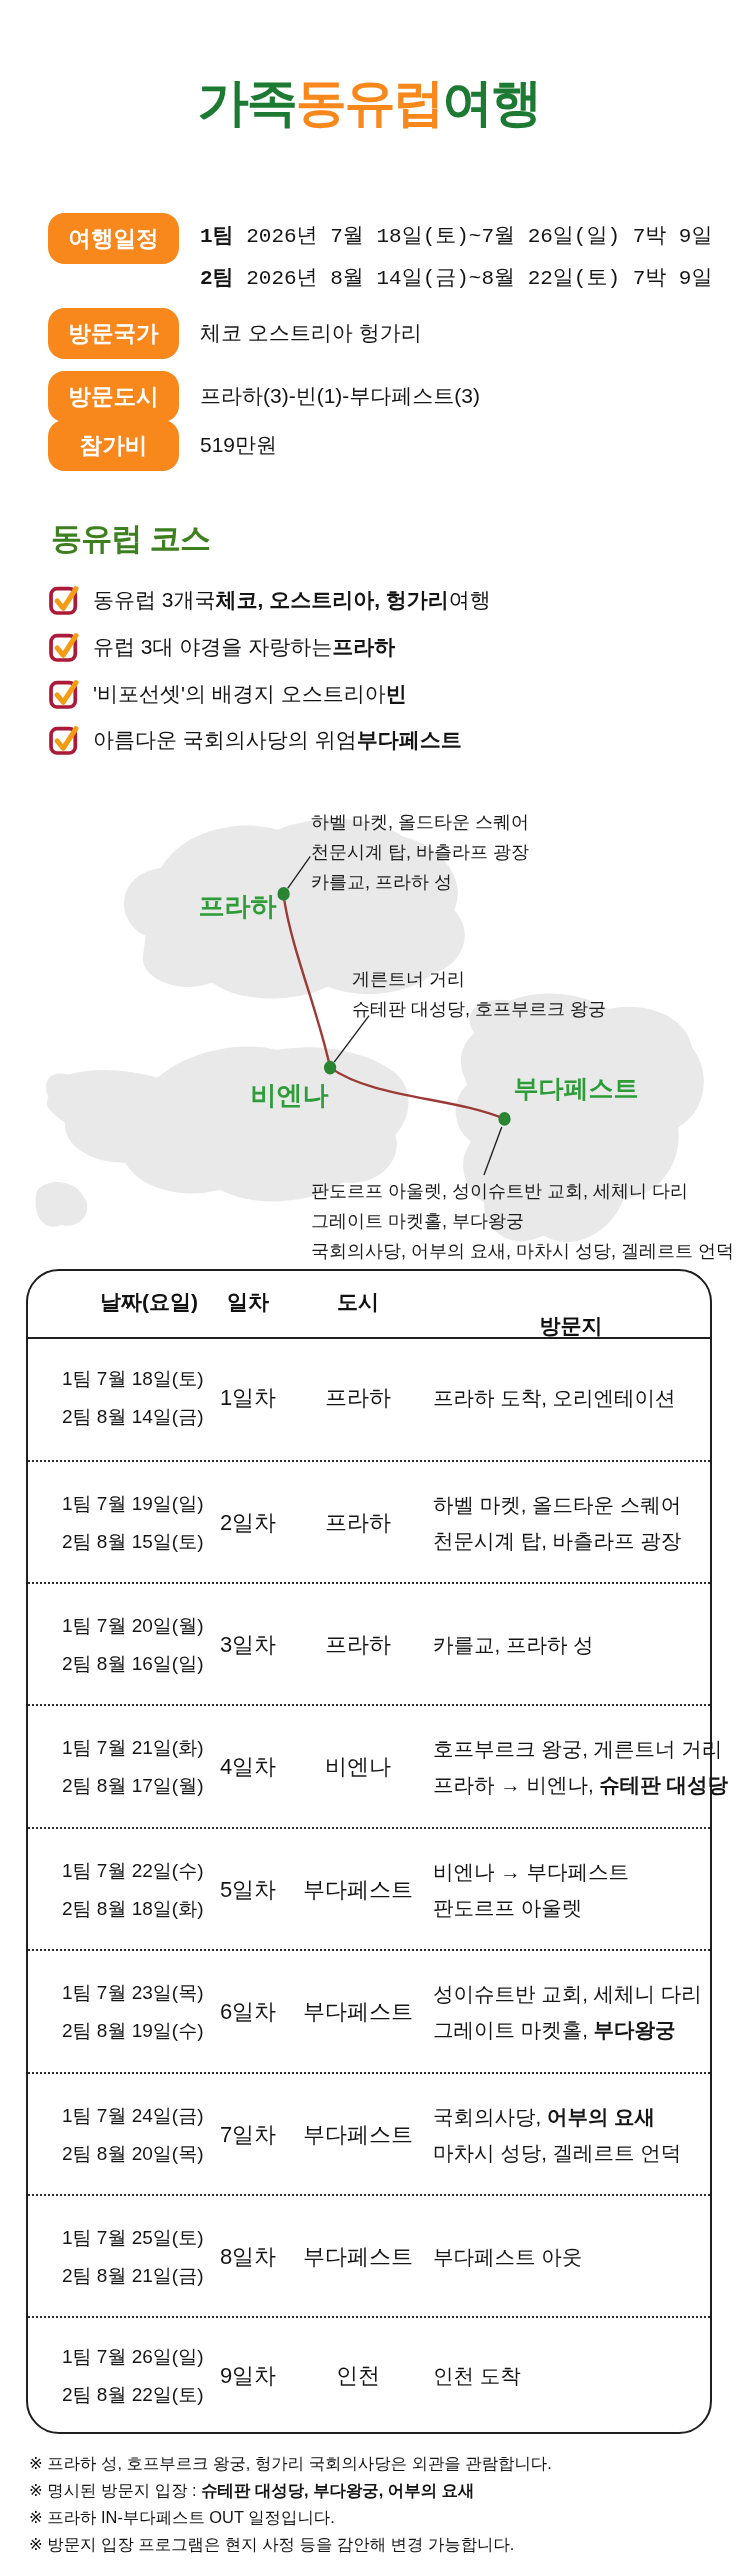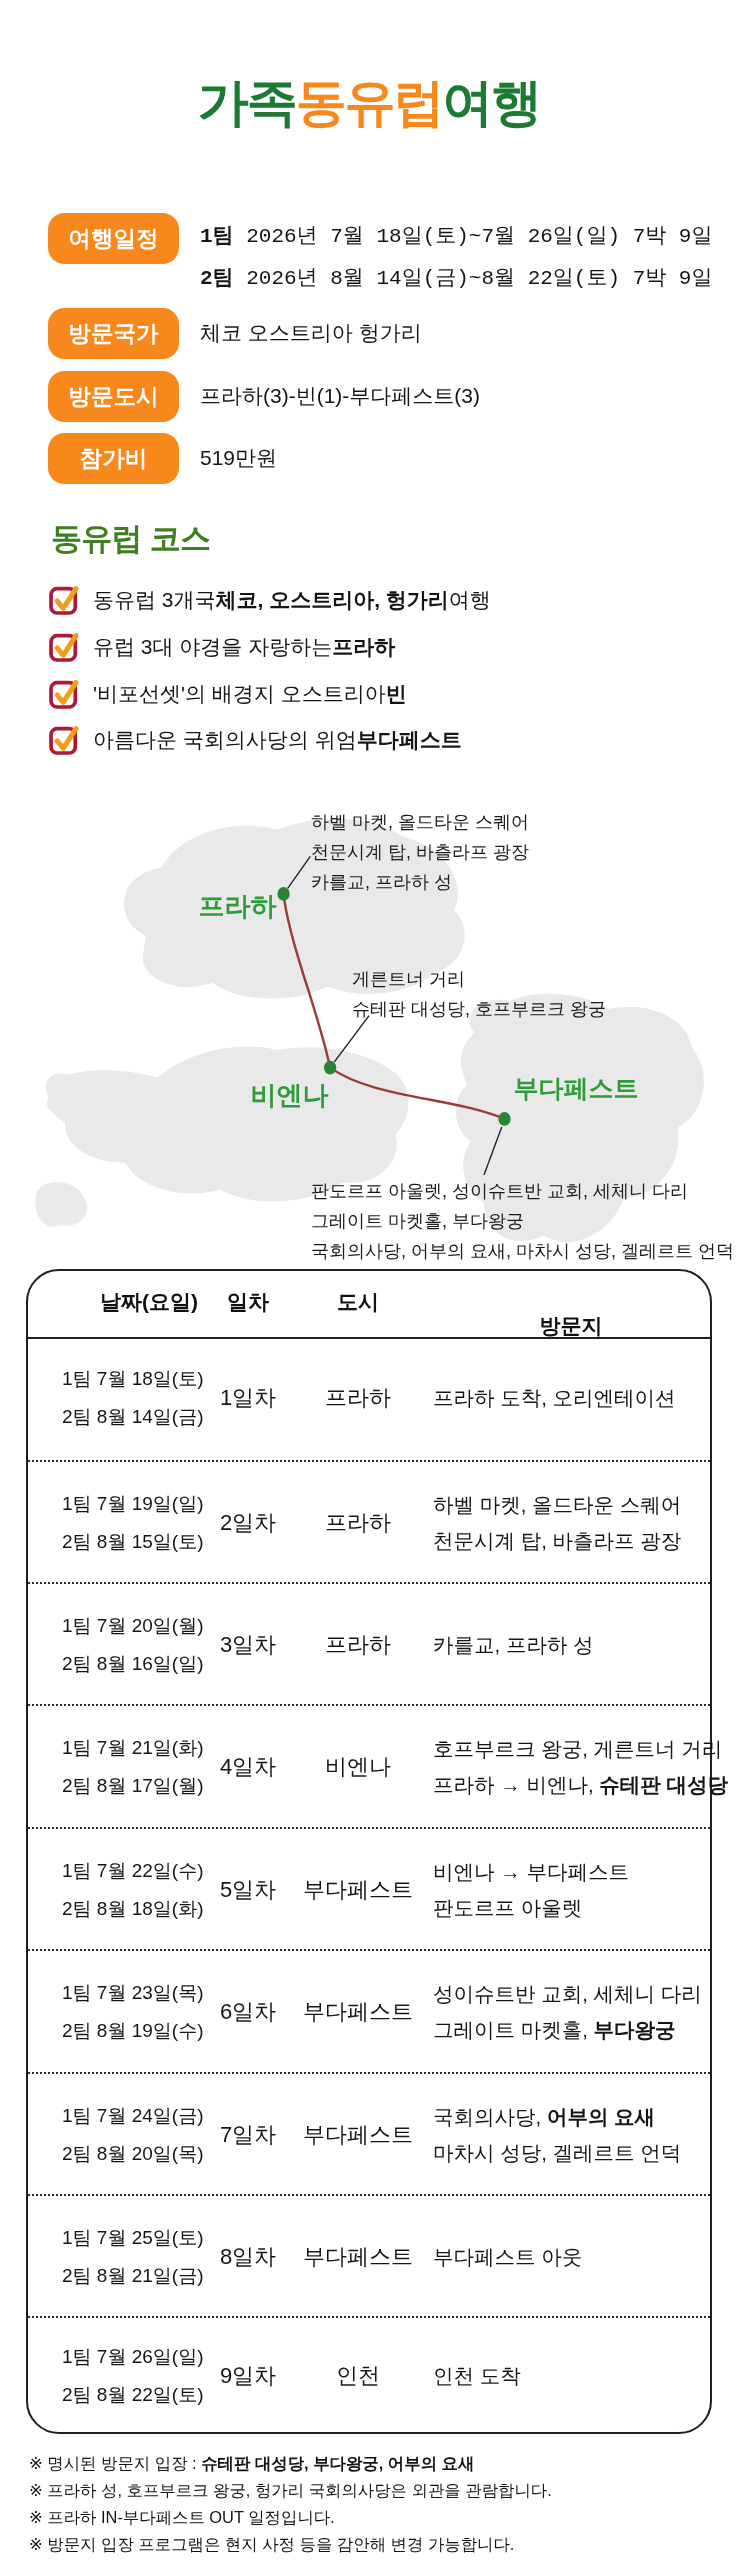--- a/index.html
+++ b/index.html
@@ -65,21 +65,21 @@
         <div class="info-lines" style="top: 4.1px;">
           <div class="info-line">체코 오스트리아 헝가리</div>
         </div>
       </div>
       <div class="info-row abs" style="top: 371px; height: 51px; padding-left: 30px;">
         <div class="badge">방문도시</div>
         <div class="info-lines" style="top: 4.1px;">
           <div class="info-line">프라하(3)-빈(1)-부다페스트(3)</div>
         </div>
       </div>
-      <div class="info-row abs" style="top: 433px; height: 51px;">
+      <div class="info-row abs" style="top: 420px; height: 51px;">
         <div class="badge">참가비</div>
         <div class="info-lines" style="top: 4.1px;">
           <div class="info-line">519만원</div>
         </div>
       </div>
     </div>
 
   <div class="abs" id="course-heading">동유럽 코스</div>
   <div class="abs" id="course-items" style="left:0;top:0;width:738px;height:0;">
       <div class="course-item abs" style="top: 576px;">
@@ -261,20 +261,20 @@
           <div class="cell-day">9일차</div>
           <div class="cell-city">인천</div>
           <div class="cell-visits">
             <div>인천 도착</div>
           </div>
         </div>
       </div>
   </div>
 
   <div class="abs" id="footnotes">
+      <div class="footnote">※ 프라하 성, 호프부르크 왕궁, 헝가리 국회의사당은 외관을 관람합니다.</div>
       <div class="footnote">※ 명시된 방문지 입장 : <b>슈테판 대성당, 부다왕궁, 어부의 요새</b></div>
-      <div class="footnote">※ 프라하 성, 호프부르크 왕궁, 헝가리 국회의사당은 외관을 관람합니다.</div>
       <div class="footnote">※ 프라하 IN-부다페스트 OUT 일정입니다.</div>
       <div class="footnote">※ 방문지 입장 프로그램은 현지 사정 등을 감안해 변경 가능합니다.</div>
     </div>
 
 </div>
 
 
 </body></html>

